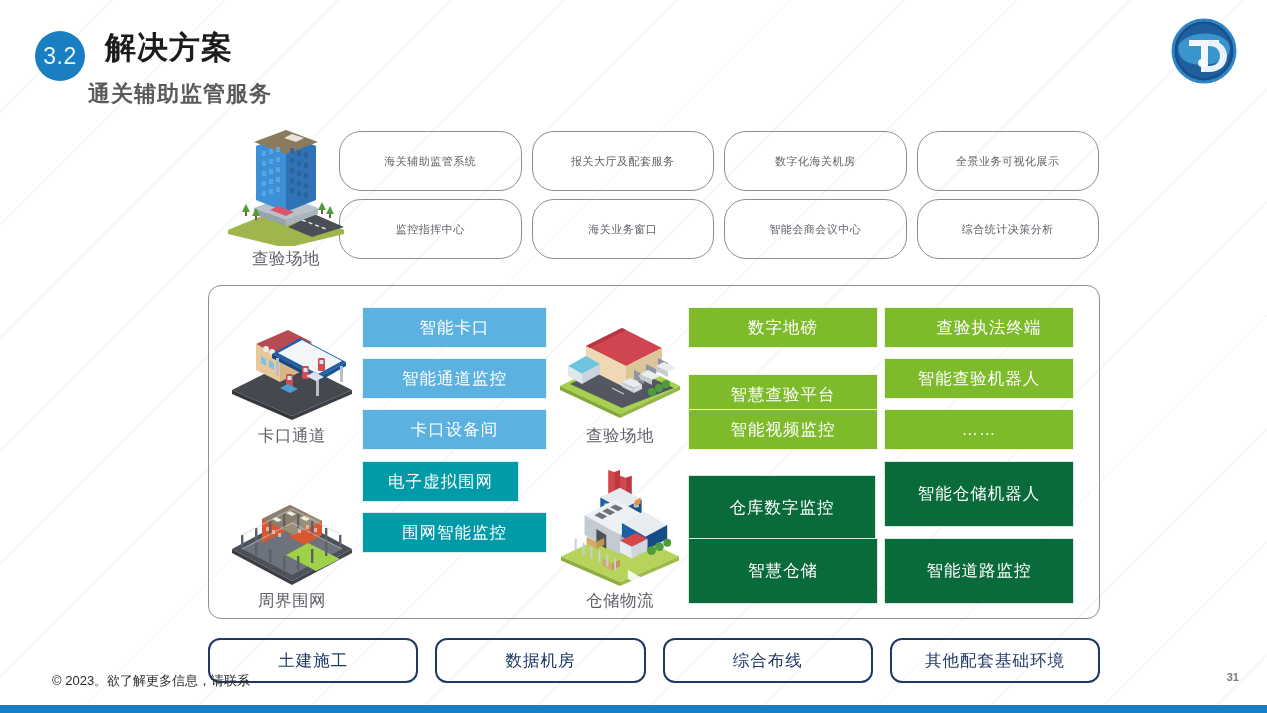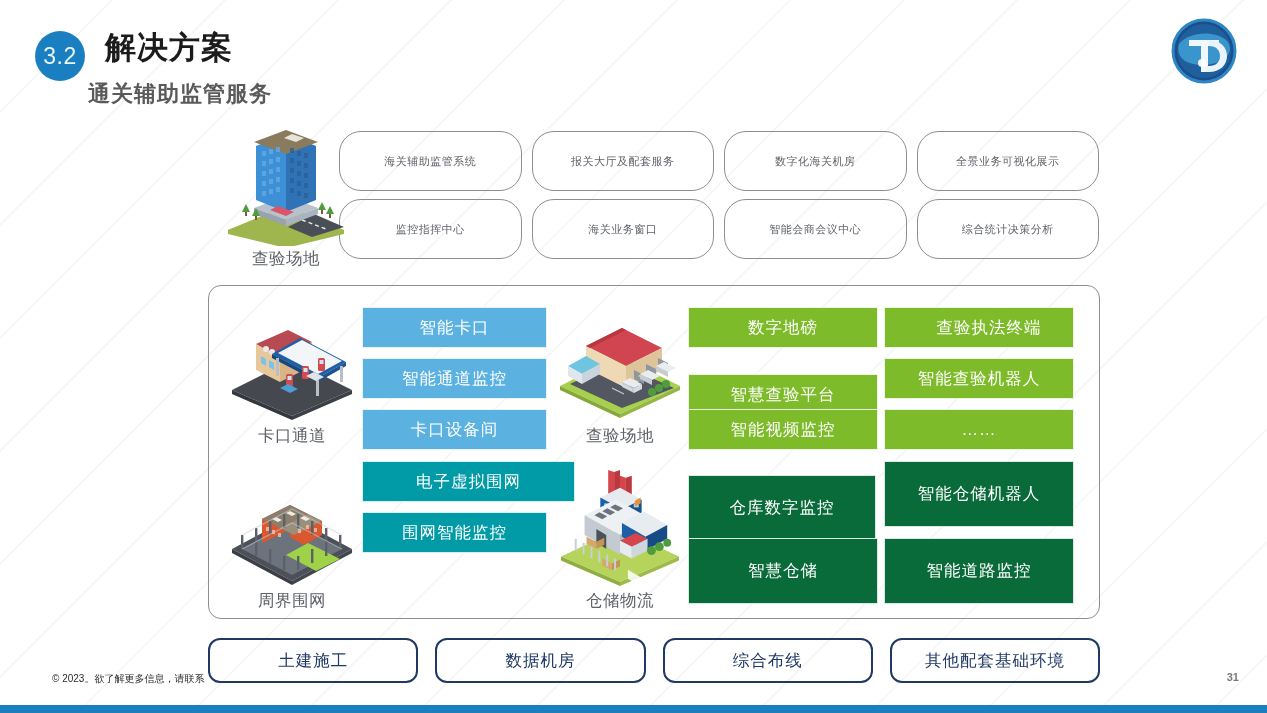--- a/index.html
+++ b/index.html
@@ -69,21 +69,21 @@
   
   .bot-row{position:absolute;left:208px;top:638px;width:892px;display:flex;gap:17px;}
   .bot-box{
     flex:1;height:41px;border:2px solid #1f3864;border-radius:12px;
     display:flex;align-items:center;justify-content:center;
     font-size:16.5px;color:#1f3864;letter-spacing:1px;
   }
 
   
   .footer-note{
-    position:absolute;left:52px;top:672px;font-size:10px;color:#2b2b2b;
+    position:absolute;left:52px;top:672px;font-size:13px;color:#2b2b2b;
   }
   .page-num{position:absolute;right:28px;top:671px;font-size:11px;color:#7a7a7a;font-weight:bold;}
   .bottom-bar{position:absolute;left:0;right:0;bottom:0;height:8px;background:#1a7fc1;}
 </style>
 </head>
 <body>
 
 <div id="slide">
 
   <div class="num-badge">3.2</div>
@@ -392,21 +392,21 @@
           <circle cx="104" cy="80" r="4.5"></circle>
           <circle cx="112" cy="76" r="4"></circle>
       </g>
     </svg>
     <div class="illo-cap">仓储物流</div>
   </div>
 
   <div class="blk" style="left:362px;top:307px;width:185px;height:41px;background:#5BB1E0;">智能卡口</div>
   <div class="blk" style="left:362px;top:358px;width:185px;height:41px;background:#5BB1E0;">智能通道监控</div>
   <div class="blk" style="left:362px;top:409px;width:185px;height:41px;background:#5BB1E0;">卡口设备间</div>
-  <div class="blk" style="left:362px;top:461px;width:213px;height:41px;background:#009BA6;">电子虚拟围网</div>
+  <div class="blk" style="left:362px;top:461px;width:157px;height:41px;background:#009BA6;">电子虚拟围网</div>
   <div class="blk" style="left:362px;top:512px;width:185px;height:41px;background:#009BA6;">围网智能监控</div>
 
   <div class="blk" style="left:688px;top:307px;width:190px;height:41px;background:#7DBB2A;">数字地磅</div>
   <div class="blk" style="left:884px;top:307px;width:190px;height:41px;background:#7DBB2A;padding-left:20px;">查验执法终端</div>
   <div class="blk" style="left:688px;top:358px;width:190px;height:41px;background:#7DBB2A;margin-top:16px;">智慧查验平台</div>
   <div class="blk" style="left:884px;top:358px;width:190px;height:41px;background:#7DBB2A;">智能查验机器人</div>
   <div class="blk" style="left:688px;top:409px;width:190px;height:41px;background:#7DBB2A;">智能视频监控</div>
   <div class="blk" style="left:884px;top:409px;width:190px;height:41px;background:#7DBB2A;">……</div>
   <div class="blk" style="left:688px;top:475px;width:188px;height:66px;background:#0A6B3A;">仓库数字监控</div>
   <div class="blk" style="left:884px;top:461px;width:190px;height:66px;background:#0A6B3A;">智能仓储机器人</div>

